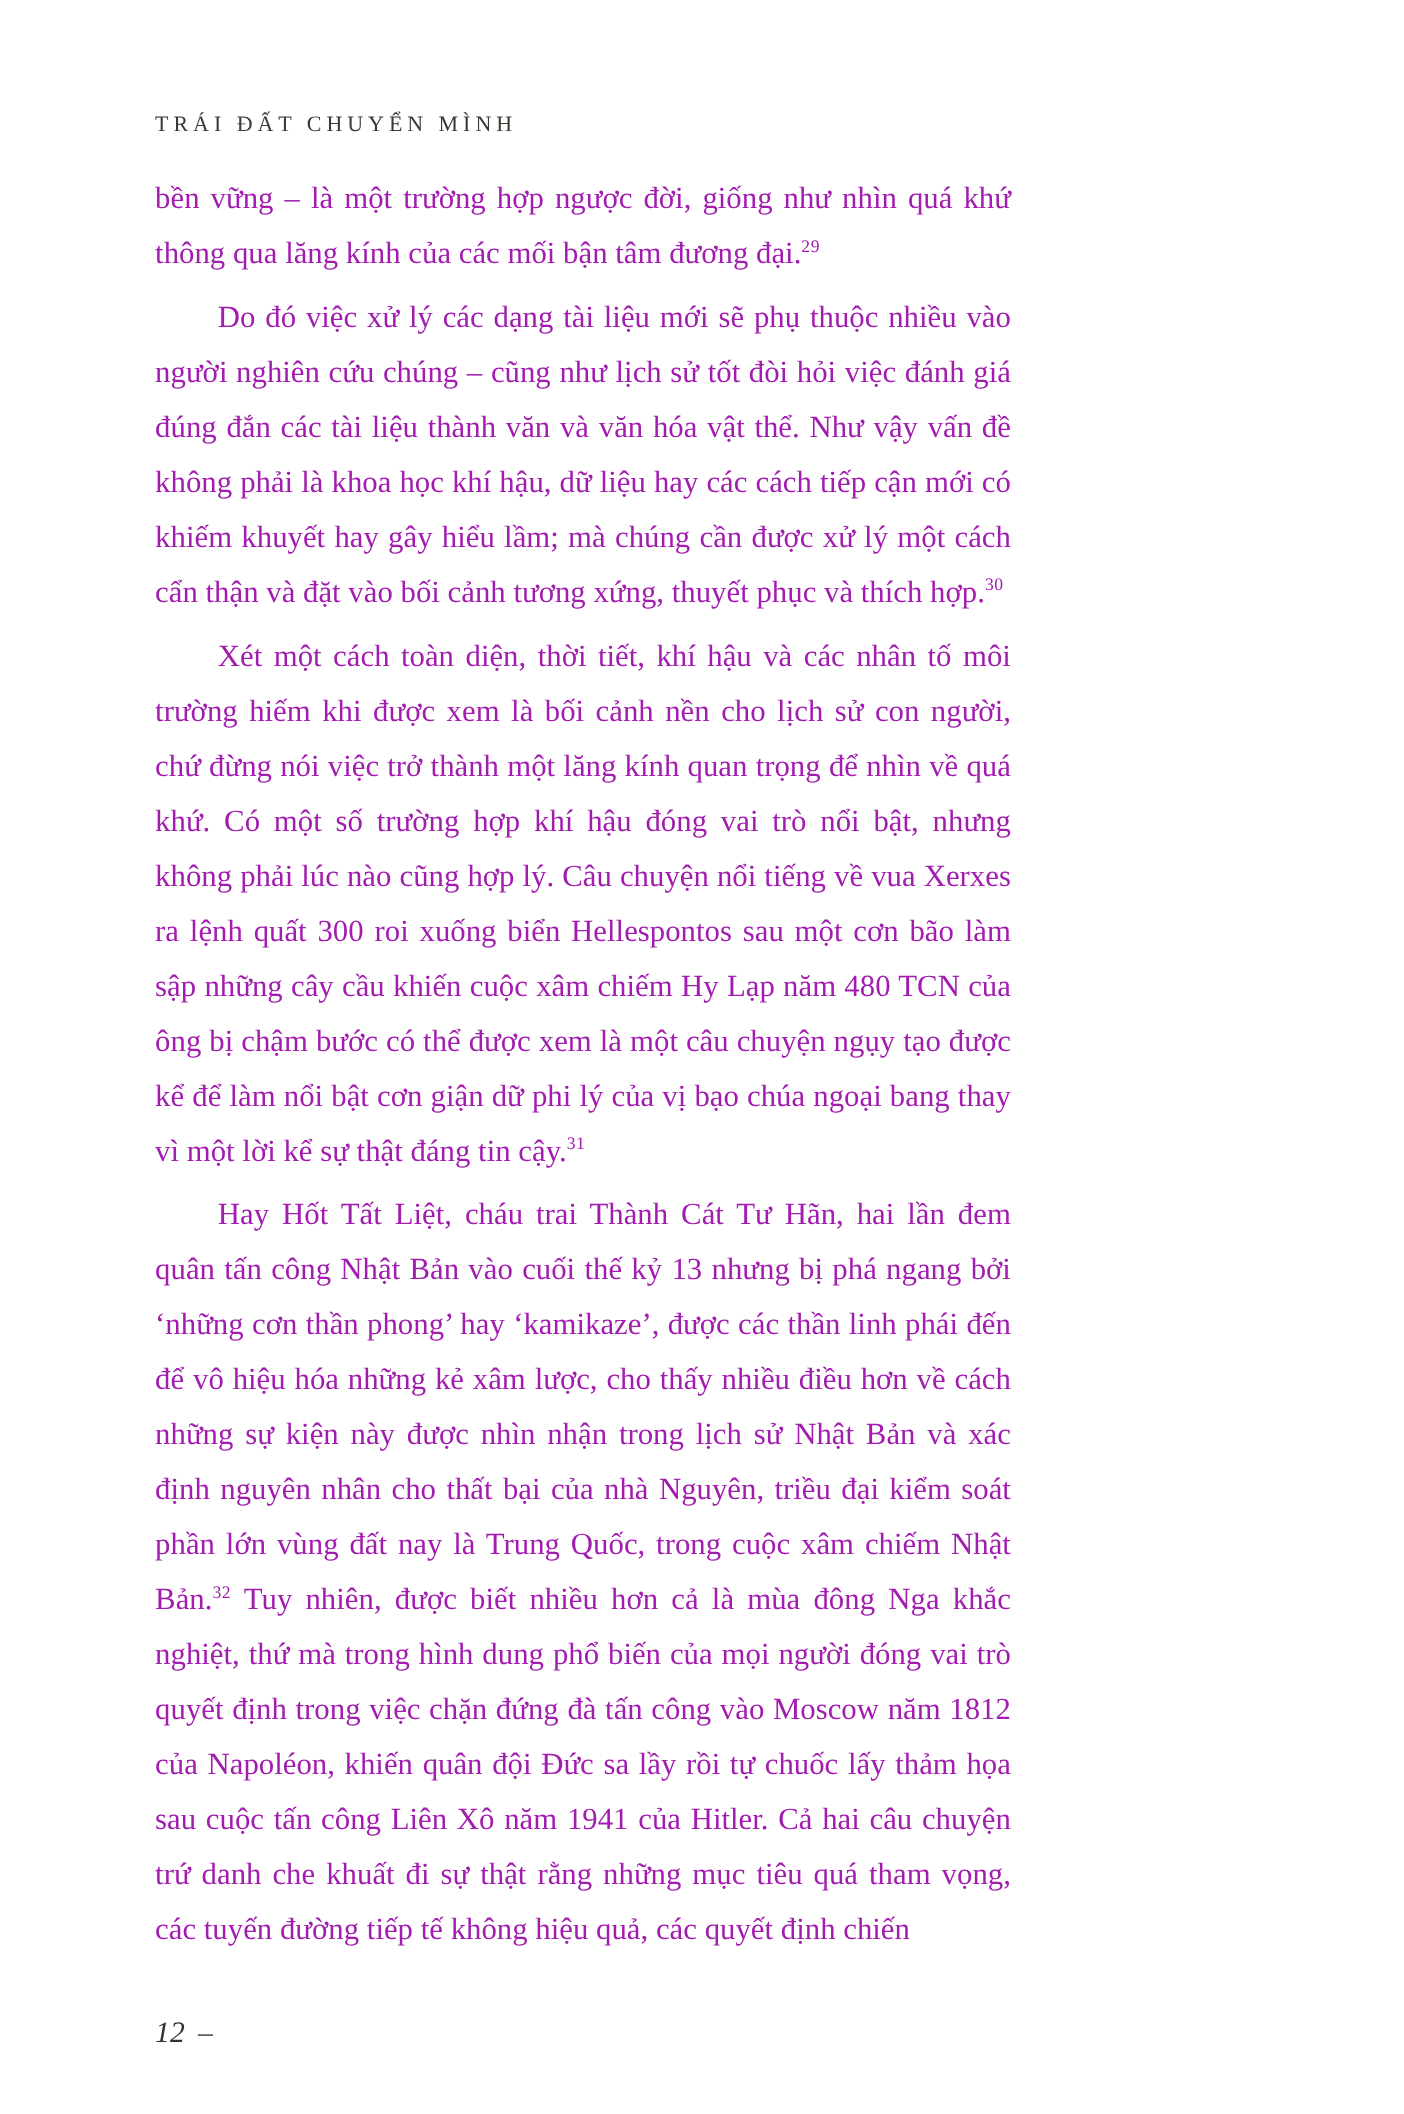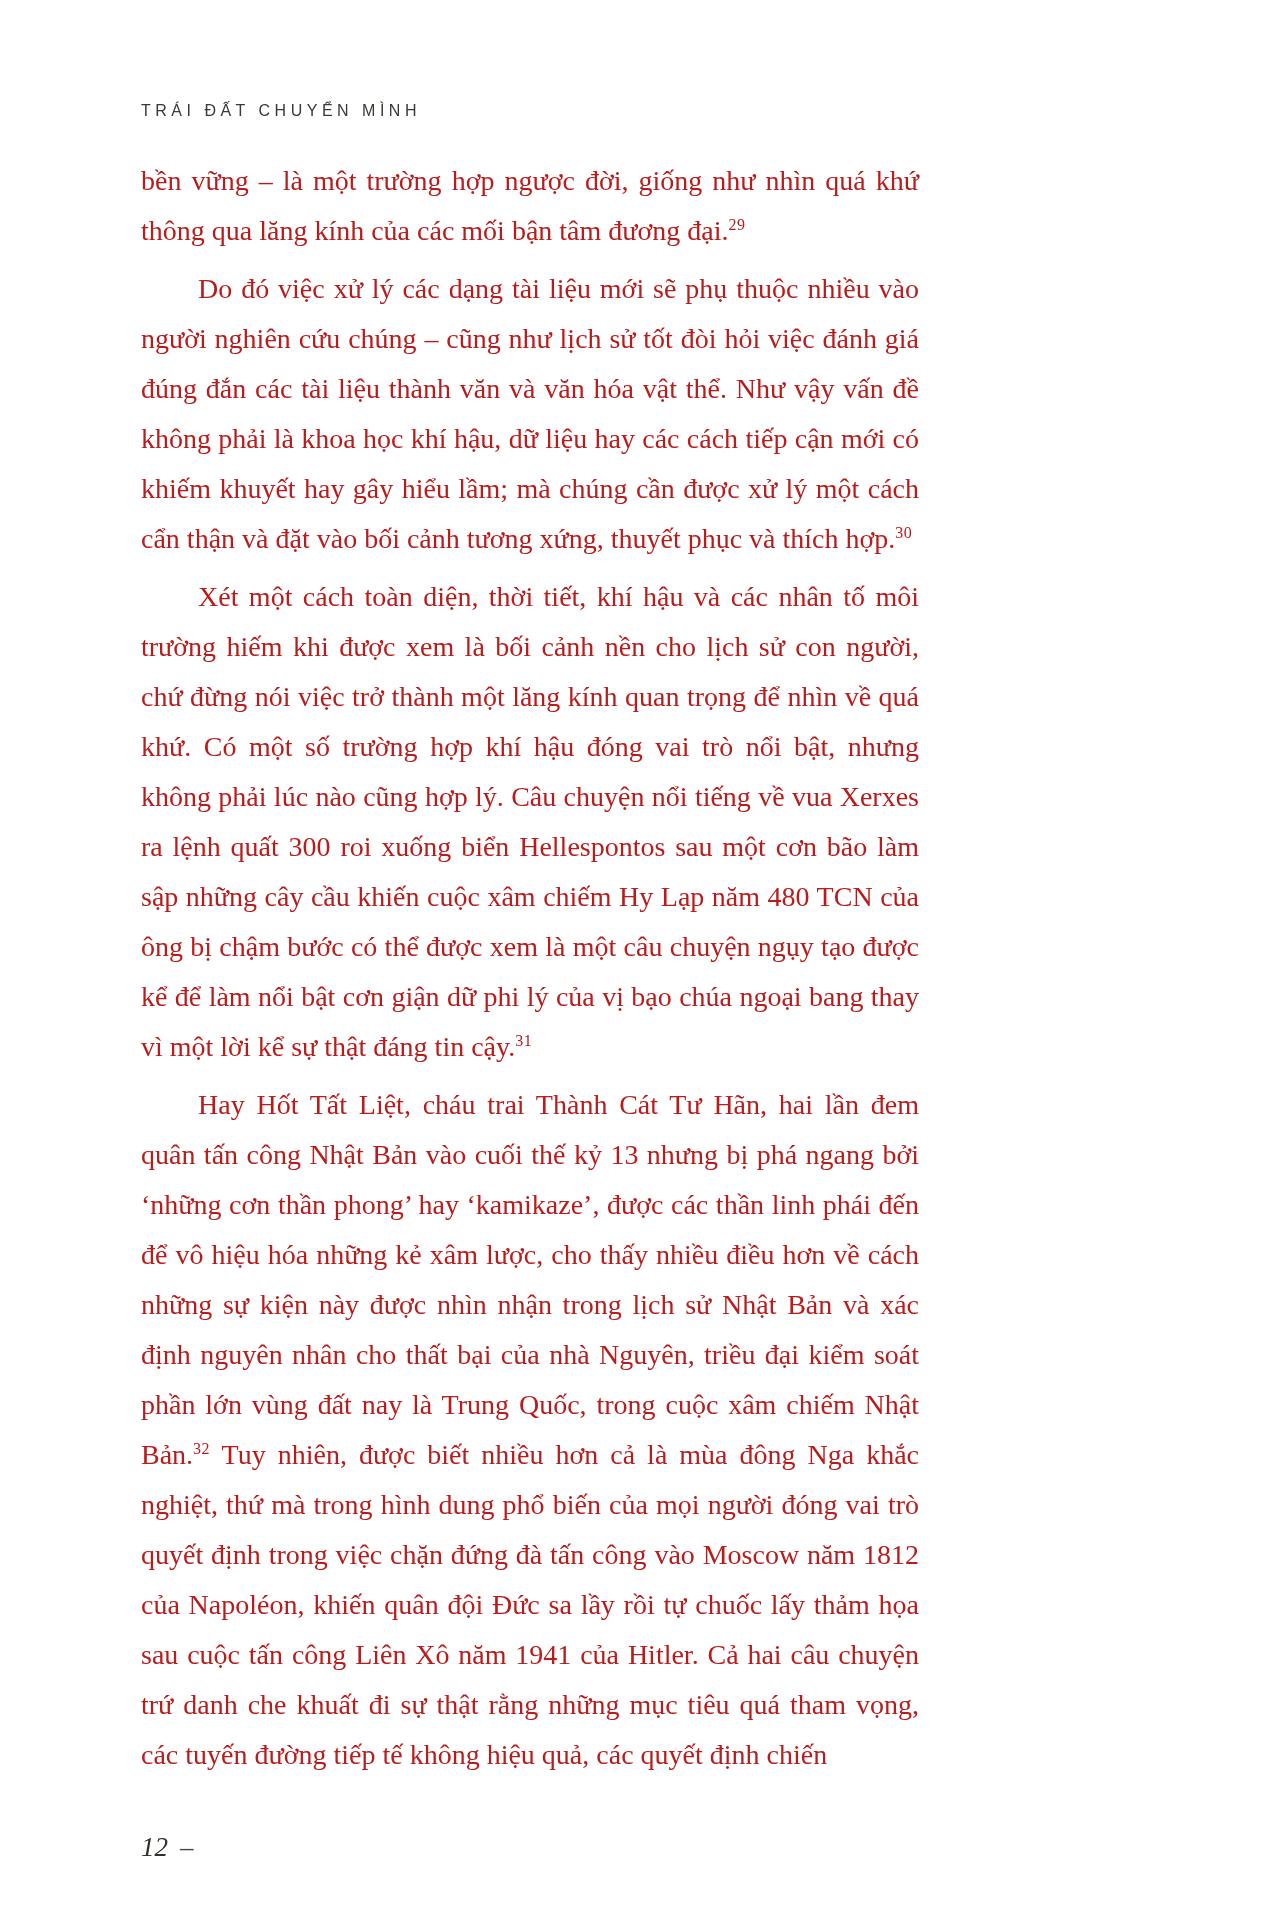--- a/index.html
+++ b/index.html
@@ -17,36 +17,36 @@
   }
   .page {
     position: absolute;
     inset: 0;
     background: #ffffff;
   }
   .running-head {
     position: absolute;
     left: 141px;
     top: 102px;
-    font-family: Liberation Sans, sans-serif;
-    font-size: 16px;
+    font-family: Liberation Serif, serif;
+    font-size: 20px;
     font-weight: 400;
     letter-spacing: 4.5px;
     color: #3c3832;
     white-space: nowrap;
   }
   .text-block {
     position: absolute;
     left: 141px;
     top: 156px;
     width: 778px;
     text-align: justify;
     font-size: 28px;
     line-height: 50px;
-    color: #b91c1c;
+    color: #a21caf;
   }
   .para {
     margin: 0;
   }
   .para + .para {
     margin-top: 8px;
   }
   .para.indent {
     text-indent: 57px;
   }

